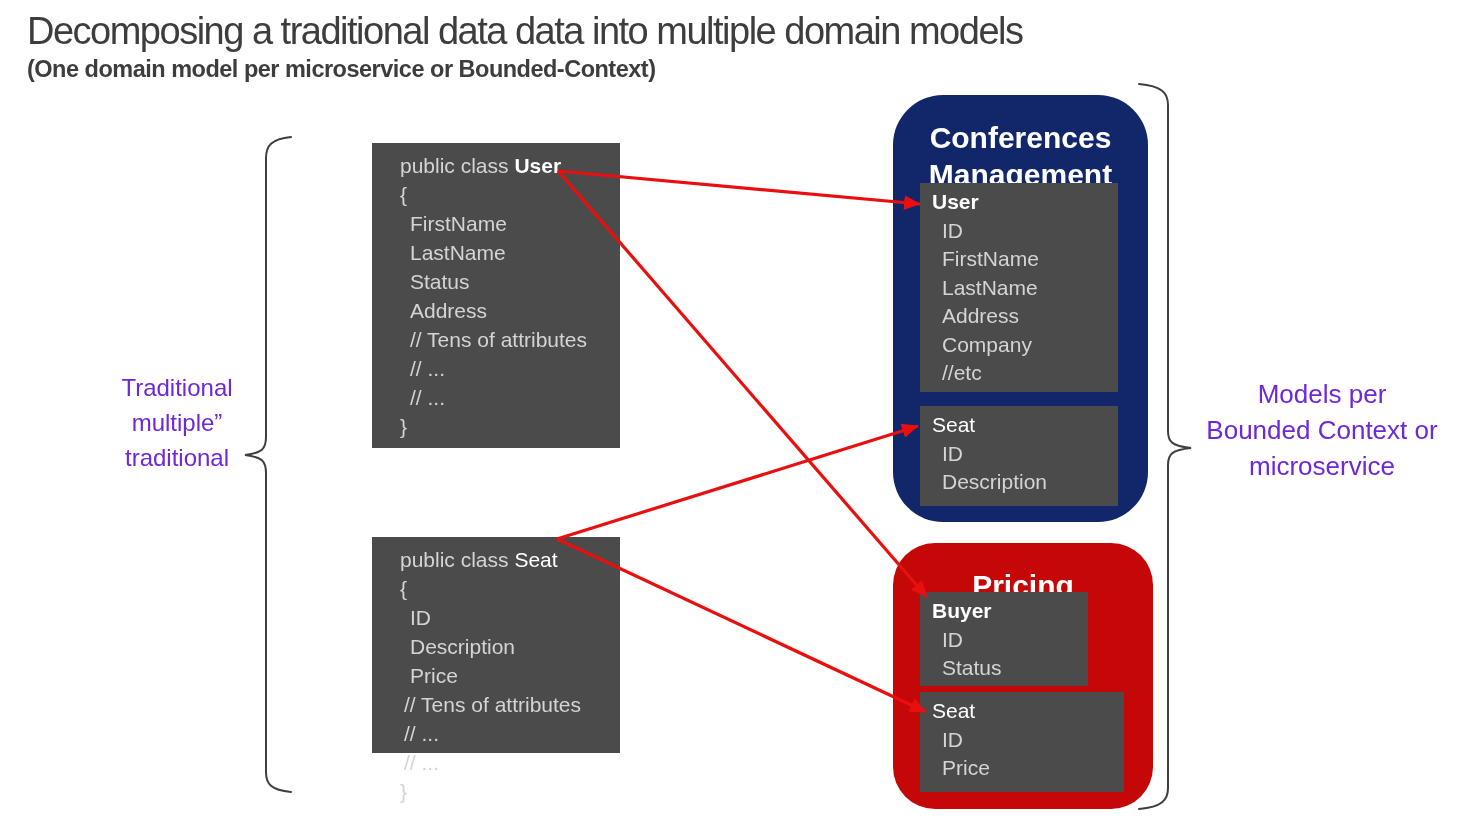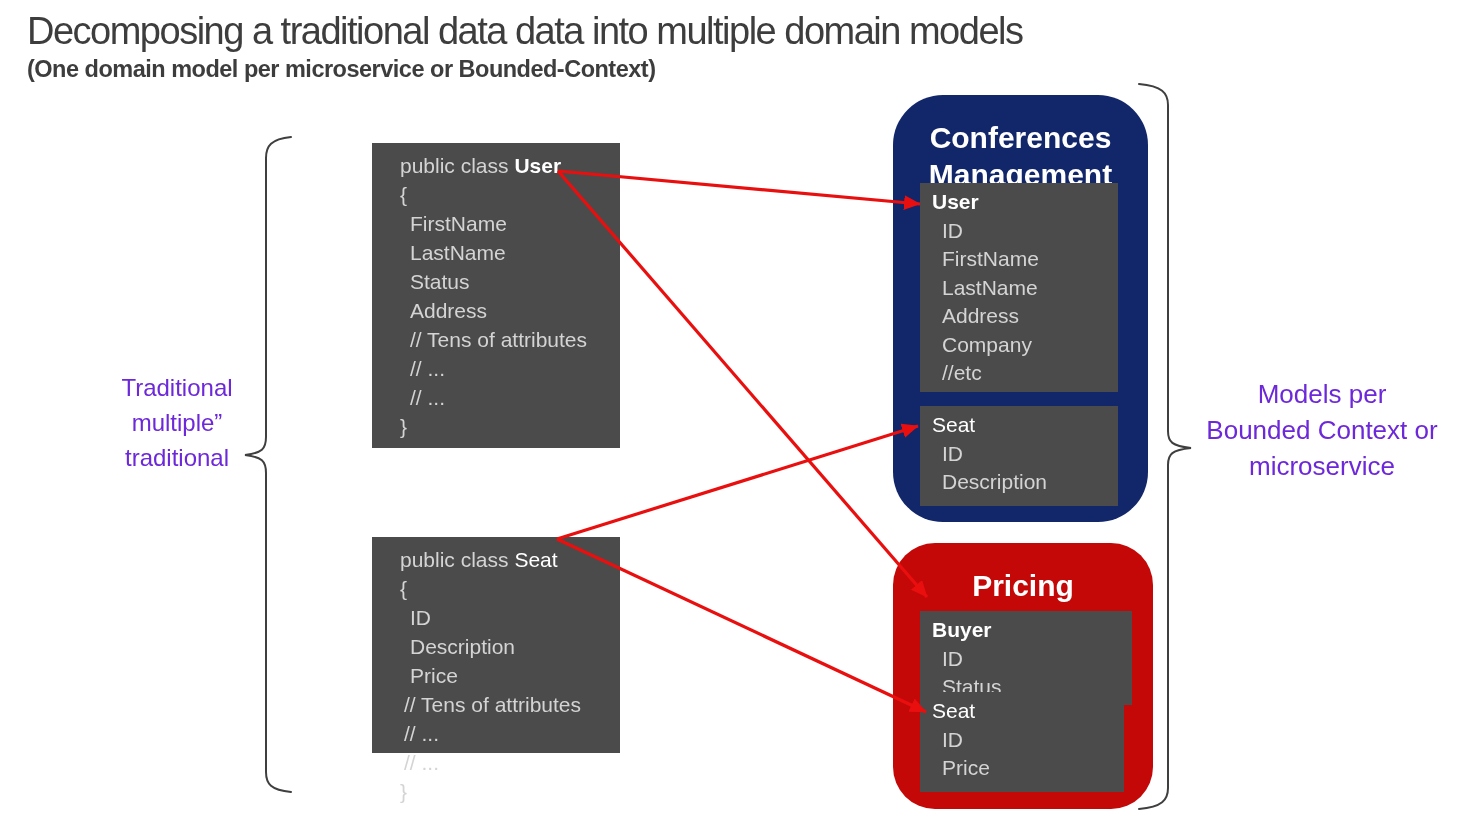--- a/index.html
+++ b/index.html
@@ -28,21 +28,21 @@
   .context{position:absolute;box-sizing:border-box;}
   .conferences{left:893px;top:95px;width:255px;height:427px;background:#12266a;border-radius:50px;}
   .pricing{left:893px;top:543px;width:260px;height:266px;background:#c40808;border-radius:42px;}
   .context-title{text-align:center;font-weight:bold;color:#ffffff;font-size:30px;line-height:37px;
                  padding-top:24px;}
 
   .entity-box{position:absolute;background:#4b4b4b;color:#d4d4d4;font-size:21px;line-height:28.5px;
               padding:5px 0 0 12px;box-sizing:border-box;}
   .eb-cm-user{left:920px;top:183px;width:198px;height:209px;}
   .eb-cm-seat{left:920px;top:406px;width:198px;height:100px;}
-  .eb-pr-buyer{left:920px;top:611px;width:212px;height:94px;}
+  .eb-pr-buyer{left:920px;top:592px;width:168px;height:94px;}
   .eb-pr-seat{left:920px;top:692px;width:204px;height:100px;}
   .entity-name{color:#ffffff;}
   .entity-name.bold{font-weight:bold;}
   .entity-field{padding-left:10px;white-space:nowrap;}
 
   .overlay{position:absolute;left:0;top:0;width:1465px;height:816px;pointer-events:none;z-index:5;}
 </style>
 </head>
 <body>
 

